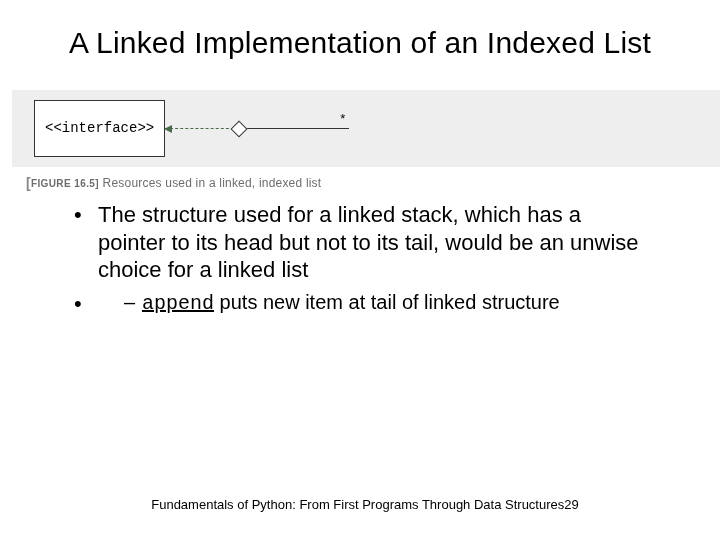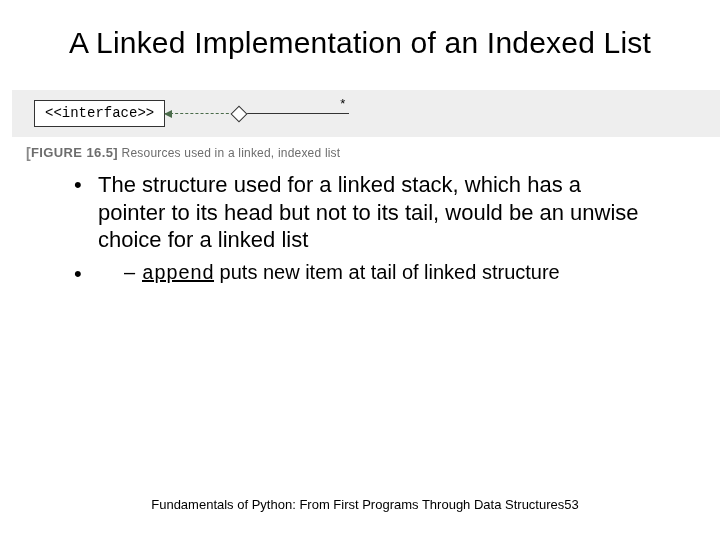--- a/index.html
+++ b/index.html
@@ -1,35 +1,35 @@
 <!DOCTYPE html>
 <html><head>
 <meta charset="utf-8">
 <style>
   * { box-sizing: border-box; margin: 0; padding: 0; }
   html, body { width: 720px; height: 540px; background: #fff; font-family: Arial, Helvetica, sans-serif; color: #000; }
   .slide { width: 720px; height: 540px; position: relative; padding: 24px 40px 0 60px; }
   .title { font-size: 30px; font-weight: 400; text-align: center; line-height: 1.25; margin: 0 20px 28px 0; letter-spacing: 0.2px; }
   .figure-wrap { margin: 0 -40px 10px -48px; }
   .figure-band { background: #eeeeee; padding: 10px 22px; display: flex; align-items: center; gap: 0; position: relative; }
-  .uml-box { background: #fff; border: 1px solid #333; font-family: "Courier New", monospace; font-size: 14px; text-align: center; padding: 4px 10px; line-height: 1.25; white-space: nowrap; }
+  .uml-box { background: #fff; border: 1px solid #333; font-family: "Courier New", monospace; font-size: 14px; text-align: center; padding: 19px 10px; line-height: 1.25; white-space: nowrap; }
   .uml-box.if { }
   .uml-box.cls { padding: 6px 10px; }
   .conn { position: relative; flex: 0 0 auto; }
   .dashed-line { height: 0; border-top: 1.5px dashed #4a6b4a; position: relative; }
   .dashed-line::before {
     content: ""; position: absolute; left: -1px; top: -4px;
     border-right: 8px solid #4a6b4a; border-top: 4px solid transparent; border-bottom: 4px solid transparent;
   }
   .solid-line { height: 0; border-top: 1.5px solid #333; position: relative; }
   .diamond { width: 12px; height: 12px; border: 1.5px solid #333; background: #fff; transform: rotate(45deg); position: absolute; left: -6px; top: -6px; }
   .mult { position: absolute; right: 4px; top: -18px; font-family: Arial; font-size: 13px; }
   .figure-caption { font-size: 12px; color: #6d6d6d; margin: 8px 0 0 14px; letter-spacing: 0.2px; }
   .figure-caption .br { color: #888; font-weight: 700; font-size: 14px; vertical-align: -1px; }
-  .figure-caption .fignum { font-weight: 700; text-transform: uppercase; font-size: 13px; letter-spacing: 0.4px; }
+  .figure-caption .fignum { font-weight: 700; text-transform: uppercase; font-size: 10px; letter-spacing: 0.4px; }
   .bullets { font-size: 22px; line-height: 1.25; margin-top: 0; padding-right: 36px; padding-left: 14px; }
   .bullets > li { list-style: none; position: relative; padding-left: 24px; margin-bottom: 6px; }
   .bullets > li::before { content: "•"; position: absolute; left: 0; top: 0; }
   .sub { list-style: none; padding-left: 26px; margin-top: 4px; }
   .sub > li { position: relative; padding-left: 18px; font-size: 20px; }
   .sub > li::before { content: "–"; position: absolute; left: 0; top: 0; }
   .mono { font-family: "Courier New", monospace; text-decoration: underline; }
   .footer { position: absolute; bottom: 28px; left: 40px; right: 30px; display: flex; justify-content: center; font-size: 13px; }
 </style>
 </head>
@@ -65,16 +65,16 @@
       <ul class="sub">
         <li>
           <span class="mono">append</span><span> puts new item at tail of linked structure</span>
         </li>
       </ul>
     </li>
   </ul>
 
   <div class="footer">
     <span>Fundamentals of Python: From First Programs Through Data Structures</span>
-    <span>53</span>
+    <span>29</span>
   </div>
 
 </div>
 
 </body></html>

